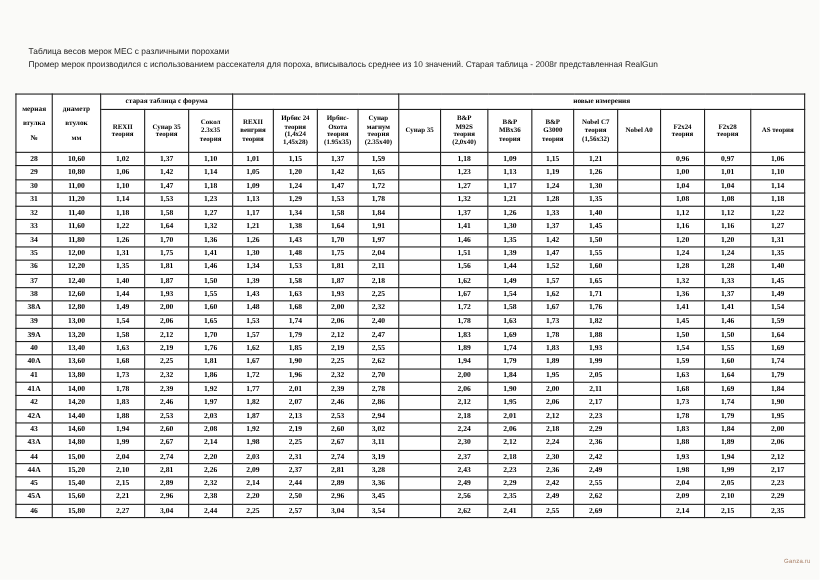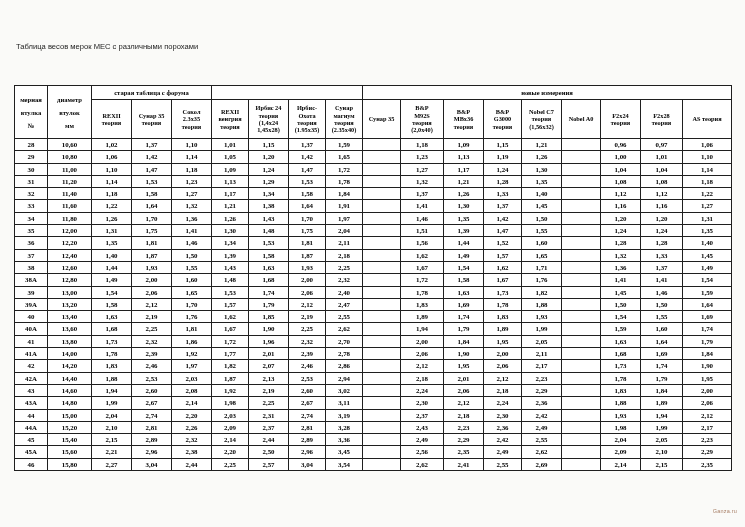--- a/index.html
+++ b/index.html
@@ -9,21 +9,21 @@
     font-family:"Liberation Sans",sans-serif;
     position:relative;
     overflow:hidden;
   }
   .page{position:absolute;inset:0;}
   .titles{
     position:absolute;left:16px;top:41px;width:720px;
     color:#1c1c1c;
   }
   .title-line{
-    font-size:7.6px;line-height:11.5px;white-space:nowrap;
+    font-size:7.6px;line-height:11.5px;white-space:nowrap;margin-left:10px;
   }
   table.mec{
     position:absolute;left:14px;top:85px;
     border-collapse:collapse;table-layout:fixed;
     background:#ffffff;
     font-family:"Liberation Serif",serif;
     font-weight:bold;color:#000;
   }
   table.mec th, table.mec td{
     border:1px solid #1f1f1f;
@@ -51,20 +51,21 @@
     letter-spacing:.2px;
   }
 </style>
 </head>
 <body>
 
 <div class="page">
 
   <div class="titles">
     <div class="title-line">Таблица весов мерок МЕС с различными порохами</div>
+    <div class="title-line">Промер мерок производился с использованием рассекателя для пороха, вписывалось среднее из 10 значений. Старая таблица - 2008г представленная RealGun</div>
   </div>
 
   <table class="mec">
     <colgroup id="cols">
         <col style="width: 33px;">
         <col style="width: 44px;">
         <col style="width: 40px;">
         <col style="width: 40px;">
         <col style="width: 40px;">
         <col style="width: 37px;">

